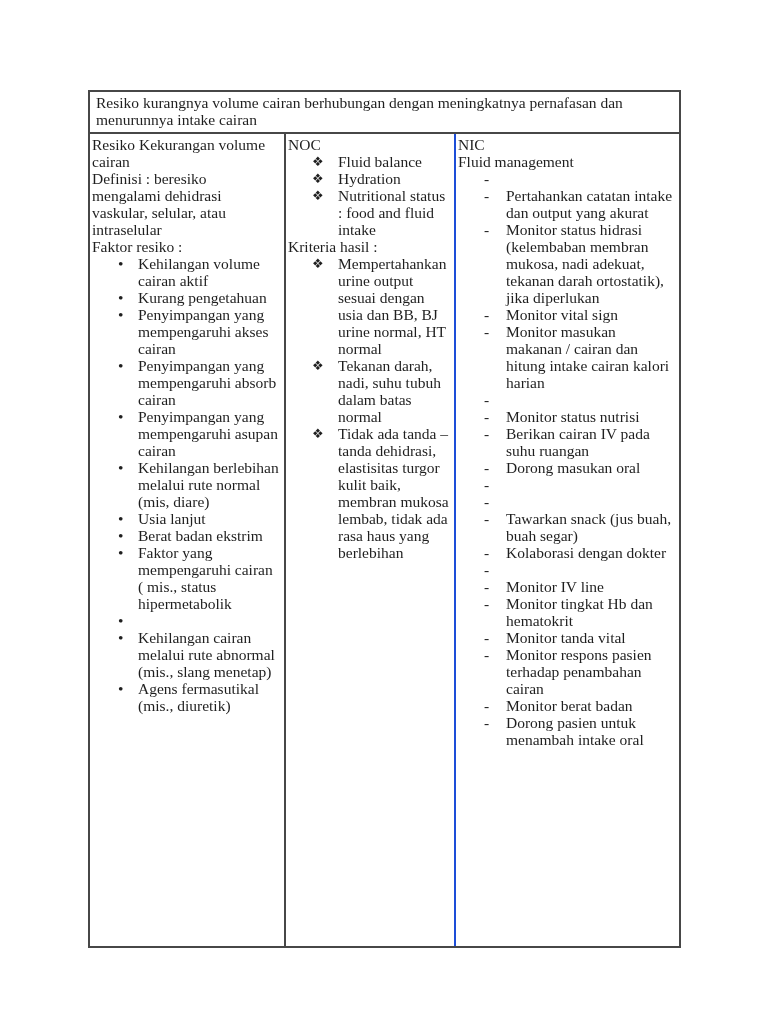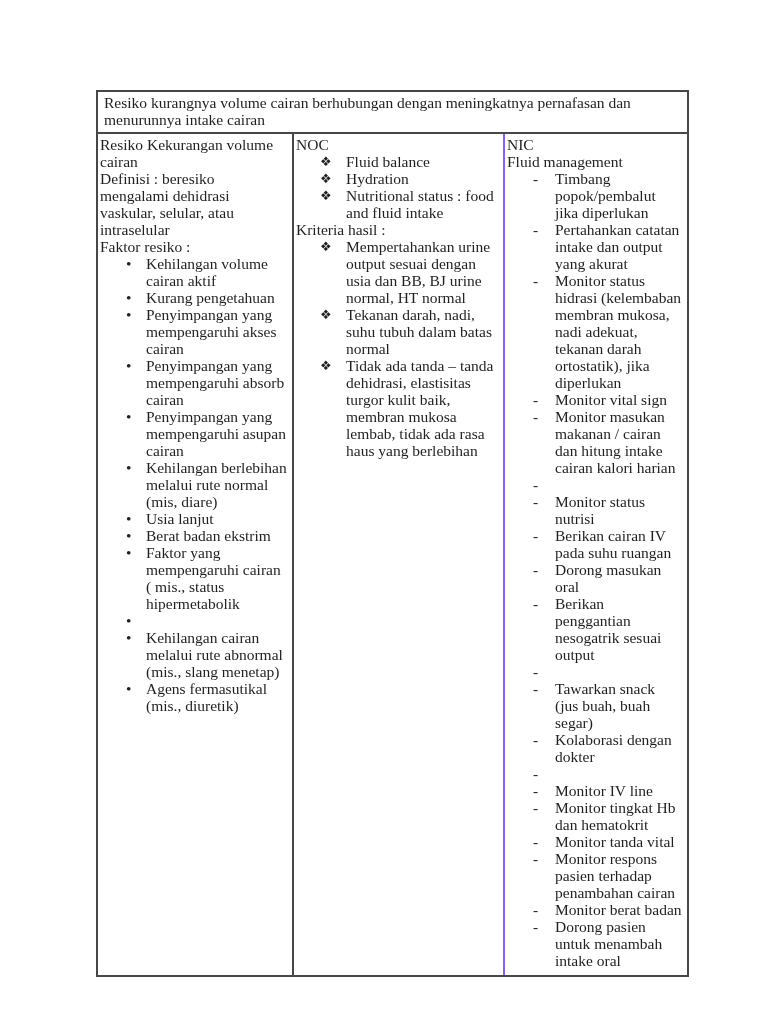--- a/index.html
+++ b/index.html
@@ -10,39 +10,39 @@
     height: 1024px;
     background: #ffffff;
     font-family: "Liberation Serif", "DejaVu Serif", serif;
     color: #1f1f1f;
     font-size: 15.5px;
     line-height: 17px;
     overflow: hidden;
   }
   .care-table {
     position: absolute;
-    left: 96px;
+    left: 88px;
     top: 90px;
     width: 593px;
     border: 2px solid #474747;
   }
   .thead {
     border-bottom: 2px solid #474747;
     padding: 2px 6px 4px 6px;
   }
   .trow {
     display: flex;
     align-items: stretch;
     min-height: 812px;
   }
   .cell {
     padding: 2px 5px 6px 2px;
   }
   .col1 { width: 196px; border-right: 2px solid #474747; }
-  .col2 { width: 211px; border-right: 2px solid #8b5cf6; }
+  .col2 { width: 170px; border-right: 2px solid #1d4ed8; }
   .col3 { flex: 1; }
   .li { display: flex; align-items: flex-start; }
   .li .txt { flex: 1; }
   .dot-list .marker    { width: 20px; margin-left: 26px; text-align: left; }
   .diamond-list .marker{ width: 26px; margin-left: 24px; text-align: left; font-size: 13px; }
   .dash-list .marker   { width: 22px; margin-left: 26px; text-align: left; }
 </style>
 </head>
 <body>
 
@@ -161,21 +161,20 @@
           </div>
       </div>
 
       <div class="cell col3">
         <div>NIC</div>
         <div>Fluid management</div>
         <div class="list dash-list">
 
             <div class="li">
               <span class="marker">-</span>
-              <span class="txt">Timbang popok/pembalut jika diperlukan</span>
             </div>
 
             <div class="li">
               <span class="marker">-</span>
               <span class="txt">Pertahankan catatan intake dan output yang akurat</span>
             </div>
 
             <div class="li">
               <span class="marker">-</span>
               <span class="txt">Monitor status hidrasi (kelembaban membran mukosa, nadi adekuat, tekanan darah ortostatik), jika diperlukan</span>
@@ -205,21 +204,20 @@
               <span class="txt">Berikan cairan IV pada suhu ruangan</span>
             </div>
 
             <div class="li">
               <span class="marker">-</span>
               <span class="txt">Dorong masukan oral</span>
             </div>
 
             <div class="li">
               <span class="marker">-</span>
-              <span class="txt">Berikan penggantian nesogatrik sesuai output</span>
             </div>
 
             <div class="li">
               <span class="marker">-</span>
             </div>
 
             <div class="li">
               <span class="marker">-</span>
               <span class="txt">Tawarkan snack (jus buah, buah segar)</span>
             </div>

